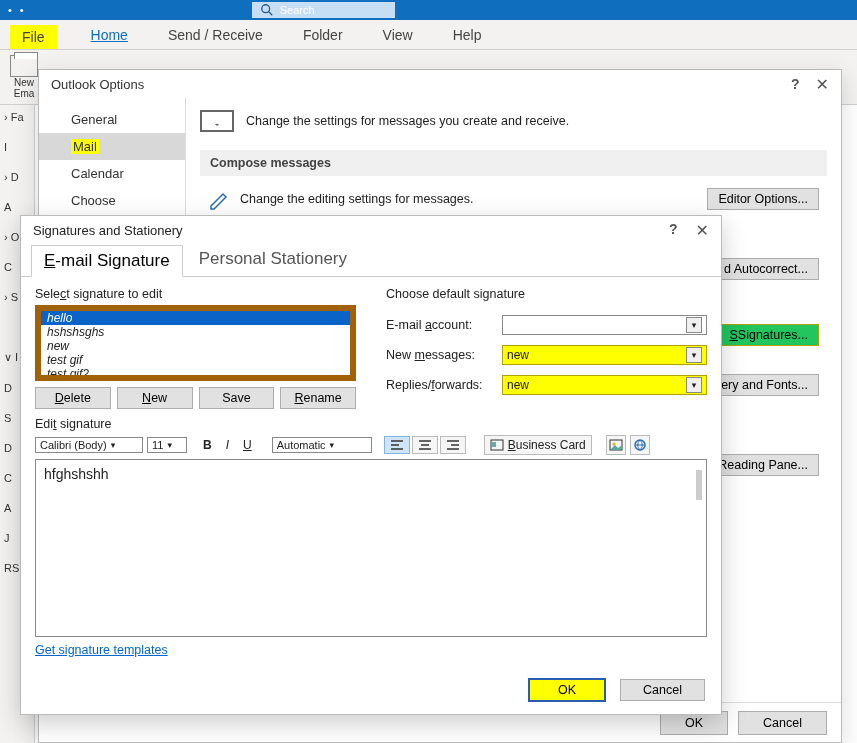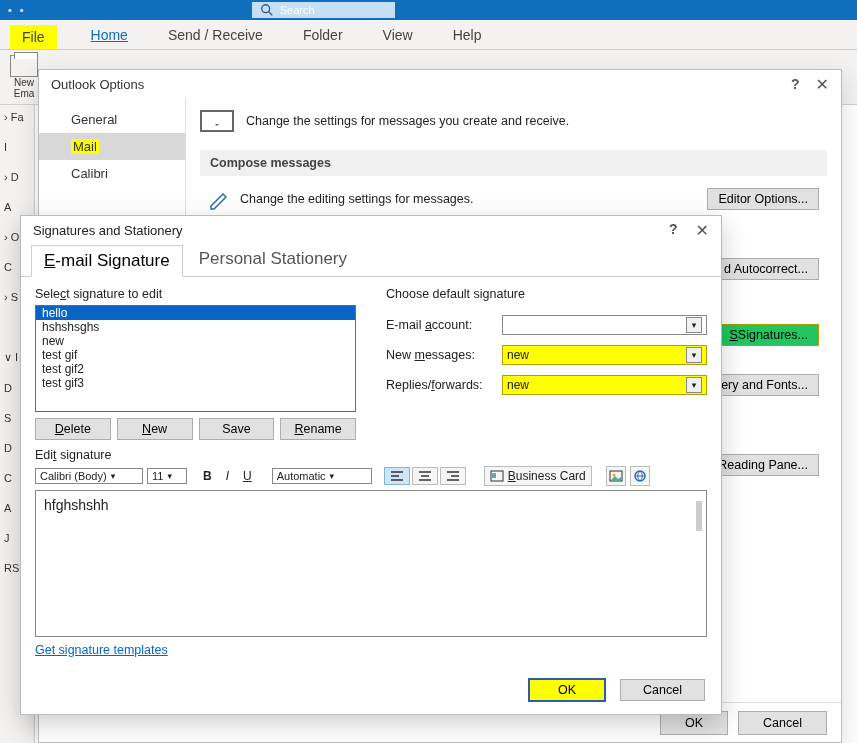--- a/index.html
+++ b/index.html
@@ -41,21 +41,21 @@
   .sig-win{position:absolute;top:215px;left:20px;width:702px;height:500px;background:#fff;border:1px solid #bbb;box-shadow:0 8px 24px rgba(0,0,0,.2);}
   .sig-win .titlebar{height:28px;display:flex;align-items:center;justify-content:space-between;padding:0 12px;font-size:13px;}
   .sig-win .tabs{display:flex;border-bottom:1px solid #ccc;padding:0 10px;gap:4px;font-size:17px;}
   .sig-win .tabs .t{padding:5px 12px;cursor:pointer;color:#555;}
   .sig-win .tabs .t.act{border:1px solid #ccc;border-bottom:1px solid #fff;background:#fff;position:relative;top:1px;color:#000;}
   .sig-body{padding:10px 14px;display:flex;flex-direction:column;height:calc(100% - 28px - 34px - 46px);}
   .sig-top{display:flex;gap:30px;}
   .sig-left{flex:1;}
   .sig-right{flex:1;display:flex;flex-direction:column;gap:10px;font-size:12.5px;}
   .lbl{font-size:12.5px;color:#222;margin-bottom:4px;display:block;}
-  .listbox{border:1px solid #a16207;height:107px;overflow:auto;font-size:12px;background:#fff;}
+  .listbox{border:6px solid #a16207;height:76px;overflow:auto;font-size:12px;background:#fff;font-style:italic;}
   .listbox .li{padding:0 6px;cursor:pointer;}
   .listbox .sel{background:#0a63c7;color:#fff;}
   .btnrow{display:flex;gap:6px;margin-top:6px;}
   .btnrow .win-btn{flex:1;text-align:center;}
   .dd{border:1px solid #888;font-size:12px;padding:1px 4px;display:flex;justify-content:space-between;align-items:center;min-width:200px;height:20px;background:#fff;}
   .dd.hl{background:#ffff00;border-color:#b0a000;}
   .dd .chv{border:1px solid #888;width:16px;height:16px;display:flex;align-items:center;justify-content:center;font-size:9px;background:#f0f0f0;}
   .row{display:flex;align-items:center;gap:6px;}
   .row .k{width:110px;}
   .edit-label{font-size:12.5px;margin:8px 0 4px;}
@@ -146,21 +146,22 @@
     <span>Outlook Options</span>
     <div class="right">
       <span class="q-mark">?</span>
       <span class="close-x">✕</span>
     </div>
   </div>
   <div class="body">
     <div class="opt-side">
       <div class="item">General</div>
       <div class="item sel"><span class="file-hl">Mail</span></div>
-      <div class="item">Calibri</div>
+      <div class="item">Calendar</div>
+      <div class="item">Choose</div>
     </div>
     <div class="opt-main">
       <div class="opt-head">
         <div class="env"></div>
         <div>Change the settings for messages you create and receive.</div>
       </div>
       <div class="section-title">Compose messages</div>
       <div class="section-row">
         <div style="display:flex;gap:10px;align-items:center;">
           <svg width="22" height="22">

